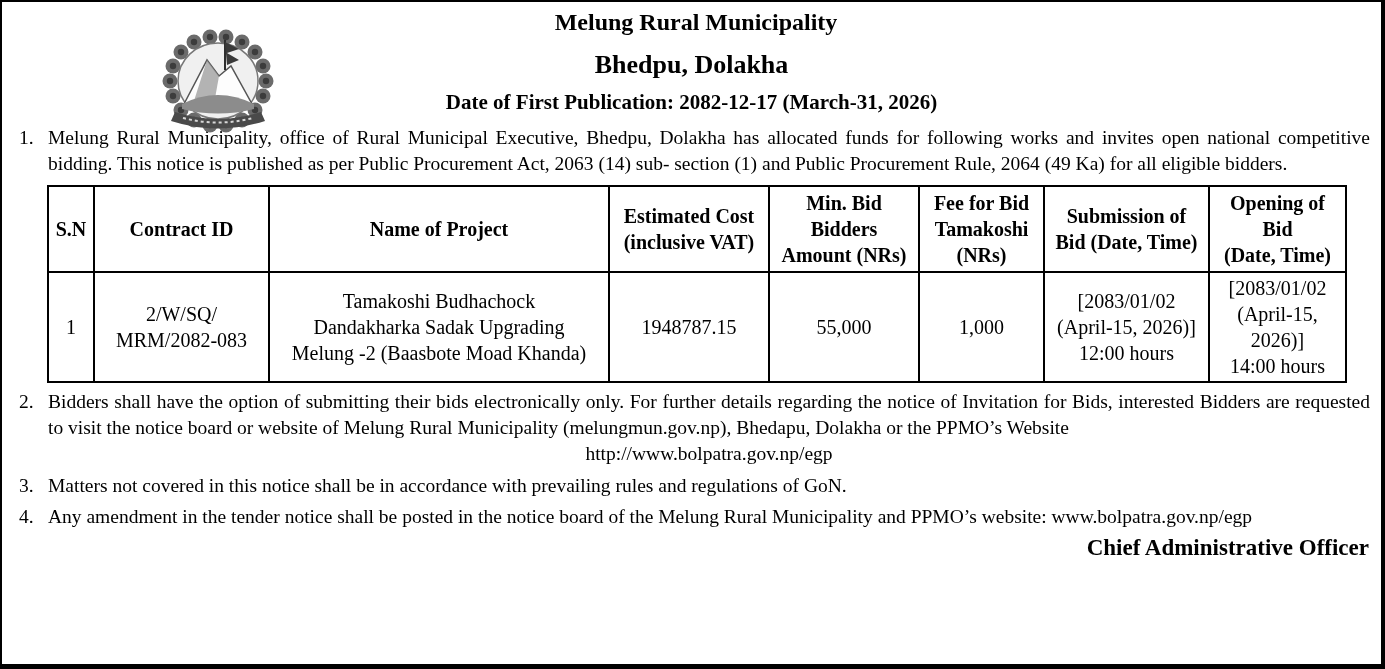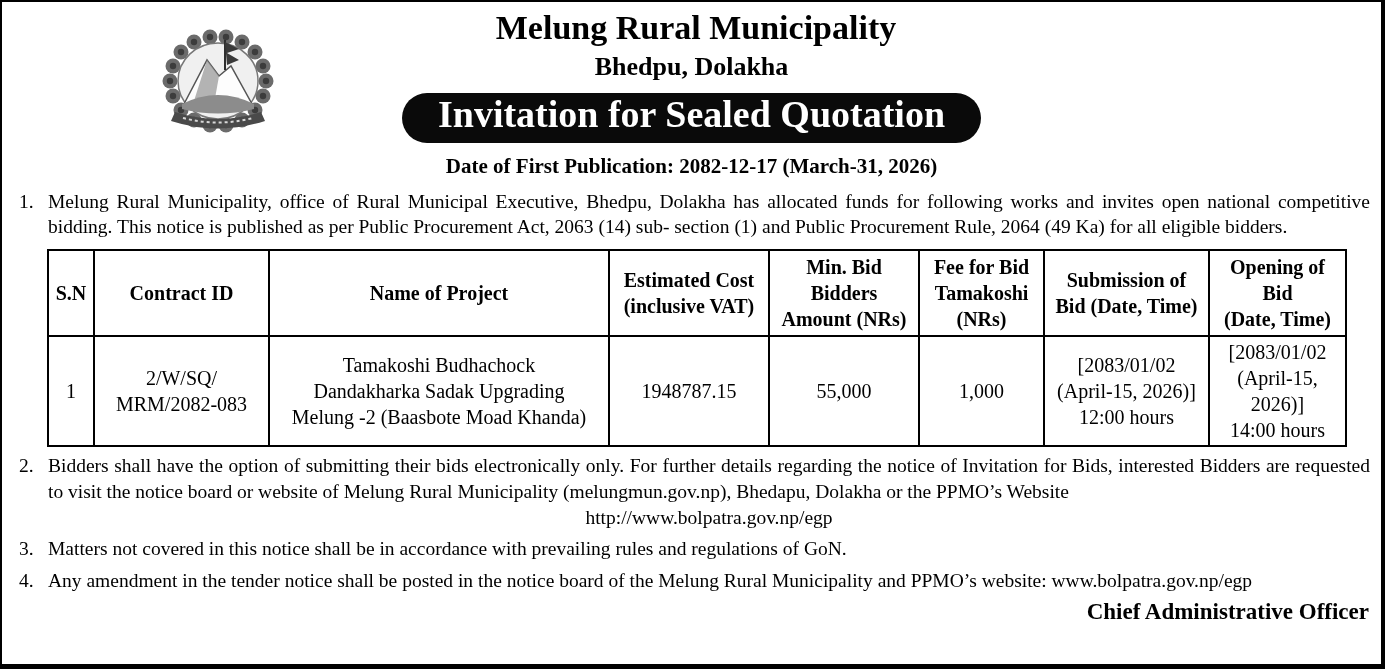--- a/index.html
+++ b/index.html
@@ -20,23 +20,23 @@
 
   .emblem {
     position: absolute;
     left: 157px;
     top: 22px;
     width: 118px;
     height: 114px;
   }
 
   .org-header { text-align: center; padding-top: 8px; line-height: 1.08; }
-  .org-name    { font-size: 34px; font-weight: bold; padding-left: 9px; }
+  .org-name    { font-size: 24px; font-weight: bold; padding-left: 9px; }
   .office-name { font-size: 44px; font-weight: bold; margin-top: 3px; }
-  .office-address { font-size: 26px; font-weight: bold; margin-top: 6px; }
+  .office-address { font-size: 26px; font-weight: bold; margin-top: 15px; }
 
   .banner-wrap { text-align: center; margin-top: 12px; }
   .banner {
     display: inline-block;
     background: #0a0a0a;
     color: #fff;
     font-size: 38px;
     font-weight: bold;
     padding: 2px 36px 8px 36px;
     border-radius: 26px;
@@ -143,23 +143,20 @@
       <path d="M16 88 Q59 102 102 88 L106 97 Q59 112 12 97 Z" fill="#4a4a4a"></path>
       <path d="M24 94 Q59 103 94 94" stroke="#d8d8d8" stroke-width="2" fill="none" stroke-dasharray="3,3"></path>
     </g>
   </svg>
 
   <div class="org-header">
     <div class="org-name">Melung Rural Municipality</div>
     <div class="office-address">Bhedpu, Dolakha</div>
   </div>
 
-  <div class="banner-wrap">
-    <span class="banner" style="background: rgb(10, 10, 10); color: rgb(255, 255, 255);">Invitation for Sealed Quotation</span>
-  </div>
 
   <div class="pubdate">Date of First Publication: 2082-12-17 (March-31, 2026)</div>
 
   <div class="notice-item first">
     <div class="notice-num">1.</div>
     <div class="notice-text">Melung Rural Municipality, office of Rural Municipal Executive, Bhedpu, Dolakha has allocated funds for following works and invites open national competitive bidding. This notice is published as per Public Procurement Act, 2063 (14) sub- section (1) and Public Procurement Rule, 2064 (49 Ka) for all eligible bidders.</div>
   </div>
 
   <table class="bid-table">
     <colgroup>

